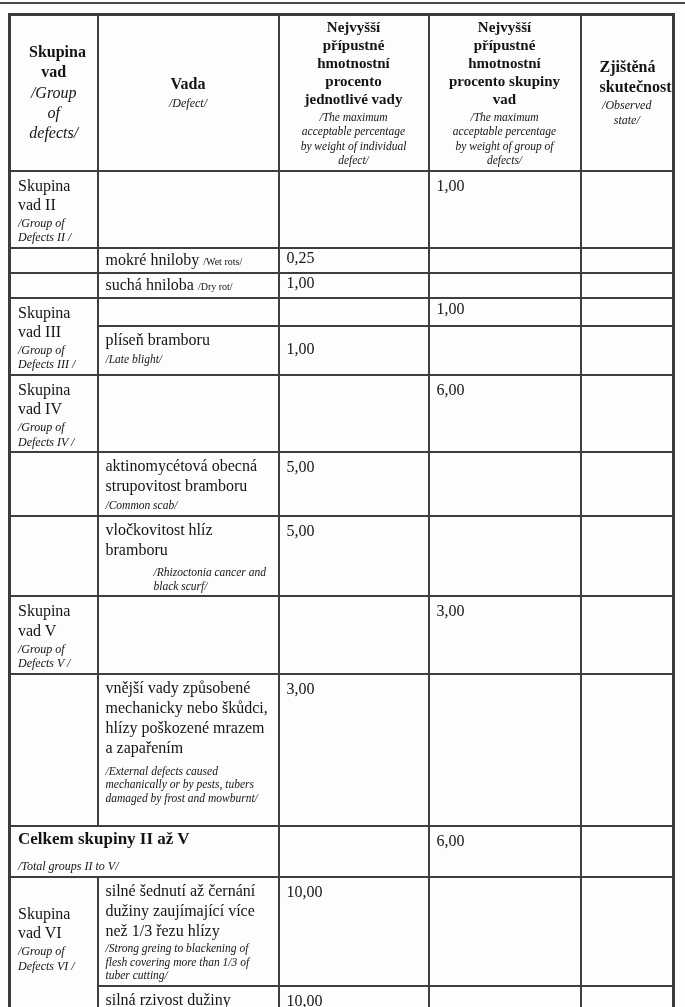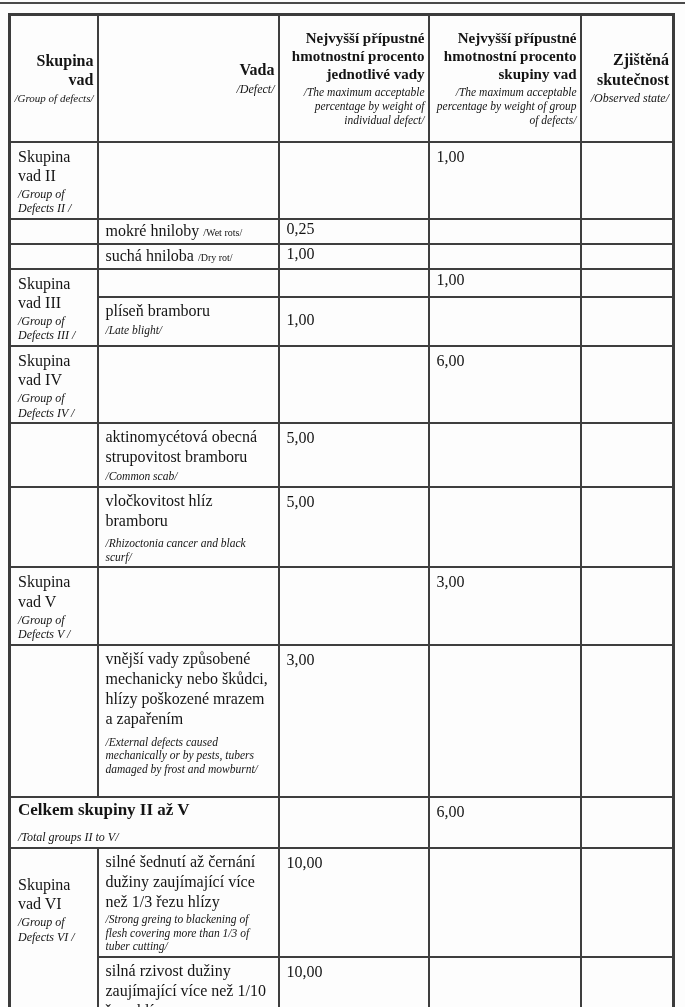--- a/index.html
+++ b/index.html
@@ -53,23 +53,23 @@
   tr.r-scab    { height: 62px; }
   tr.r-rhizo   { height: 77px; }
   tr.r-g5      { height: 71px; }
   tr.r-ext     { height: 152px; }
   tr.r-total   { height: 40px; }
   tr.r-g6a     { height: 107px; }
   tr.r-g6b     { height: 88px; }
 
   
   tr.r-header td {
-    text-align: right;
+    text-align: center;
     vertical-align: middle;
-    padding: 2px 3px;
+    padding: 2px 18px;
   }
   .h-main {
     display: block;
     font-weight: bold;
     font-size: 16px;
     line-height: 1.22;
   }
   .h-main-sm {
     display: block;
     font-weight: bold;
@@ -152,21 +152,21 @@
       <col class="c2">
       <col class="c3">
       <col class="c4">
       <col class="c5">
   </colgroup>
 
   <tbody>
       <tr class="r-header">
     <td>
       <span class="h-main">Skupina vad</span>
-      <span class="h-sub" style="font-size:11px;">/Group of defects/</span>
+      <span class="h-sub" style="font-size:16px;">/Group of defects/</span>
     </td>
     <td>
       <span class="h-main">Vada</span>
       <span class="h-sub" style="font-size:12px;">/Defect/</span>
     </td>
     <td>
       <span class="h-main-sm">Nejvyšší přípustné hmotnostní procento jednotlivé vady</span>
       <span class="h-sub">/The maximum acceptable percentage by weight of individual defect/</span>
     </td>
     <td>
@@ -250,21 +250,21 @@
     </td>
     <td class="num">5,00</td>
     <td></td>
     <td></td>
   </tr>
 
   <tr class="r-rhizo">
     <td></td>
     <td>
       <span class="d-text">vločkovitost hlíz bramboru</span>
-      <span class="d-sub" style="margin-top:6px;">/Rhizoctonia cancer and black scurf/</span>
+      <span class="d-sub" style="margin-top:6px;margin-left:48px;">/Rhizoctonia cancer and black scurf/</span>
     </td>
     <td class="num">5,00</td>
     <td></td>
     <td></td>
   </tr>
 
   <tr class="r-g5">
     <td>
       <span class="g-title">Skupina vad V</span>
       <span class="g-sub">/Group of Defects V /</span>

